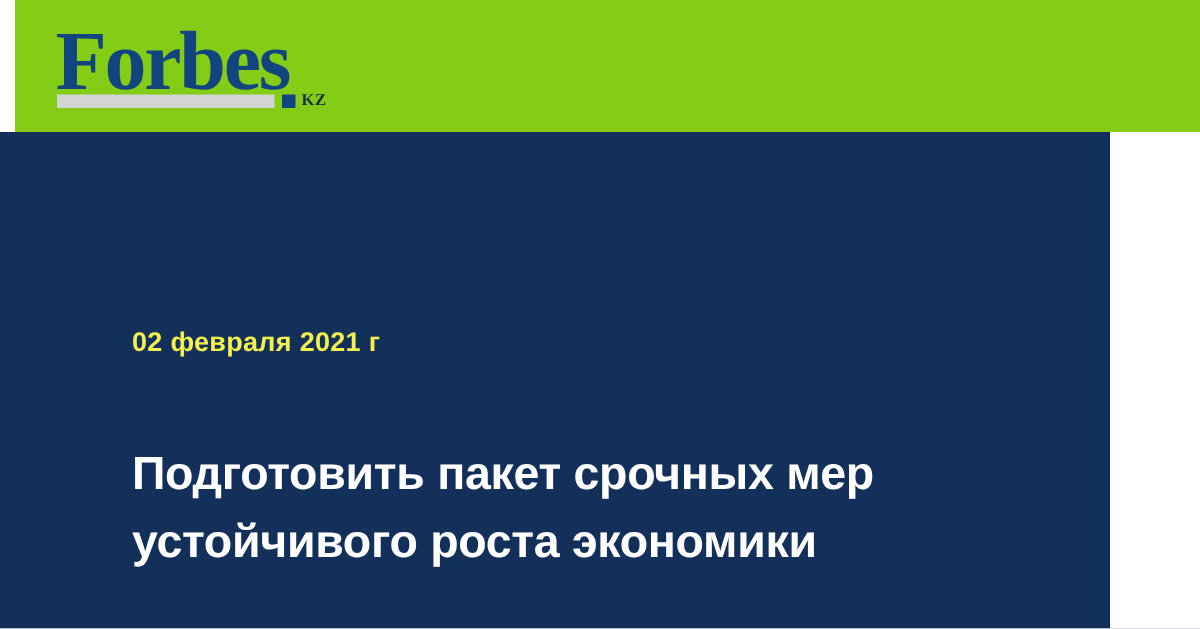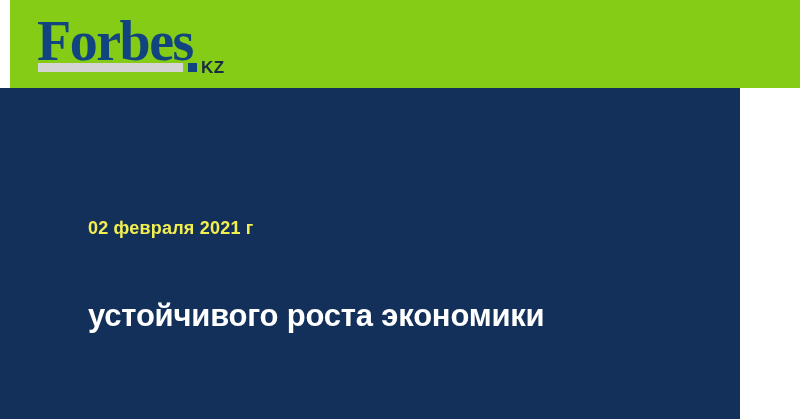--- a/index.html
+++ b/index.html
@@ -60,23 +60,23 @@
     left: 151px;
     top: 50px;
     width: 9px;
     height: 9px;
     background: #12457f;
   }
   .logo-kz-text {
     position: absolute;
     left: 164px;
     top: 48px;
-    font-family: Liberation Sans, sans-serif;
+    font-family: Liberation Serif, serif;
     font-weight: 700;
-    font-size: 17px;
+    font-size: 11px;
     line-height: 13px;
     letter-spacing: 0.5px;
     color: #1a2b44;
   }
 
   
   .hero {
     position: absolute;
     left: 0;
     top: 88px;
@@ -124,18 +124,19 @@
       <span class="logo-rule"></span>
       <span class="logo-kz-mark"></span>
       <span class="logo-kz-text">KZ</span>
     </a>
   </div>
 
   <div class="hero">
     <div class="hero-date">02 февраля 2021 г</div>
 
     <h1 class="hero-title">
+      <span class="hero-title-line">Подготовить пакет срочных мер</span>
       <span class="hero-title-line">устойчивого роста экономики</span>
 
     </h1>
   </div>
 
 </div>
 
 </body></html>

